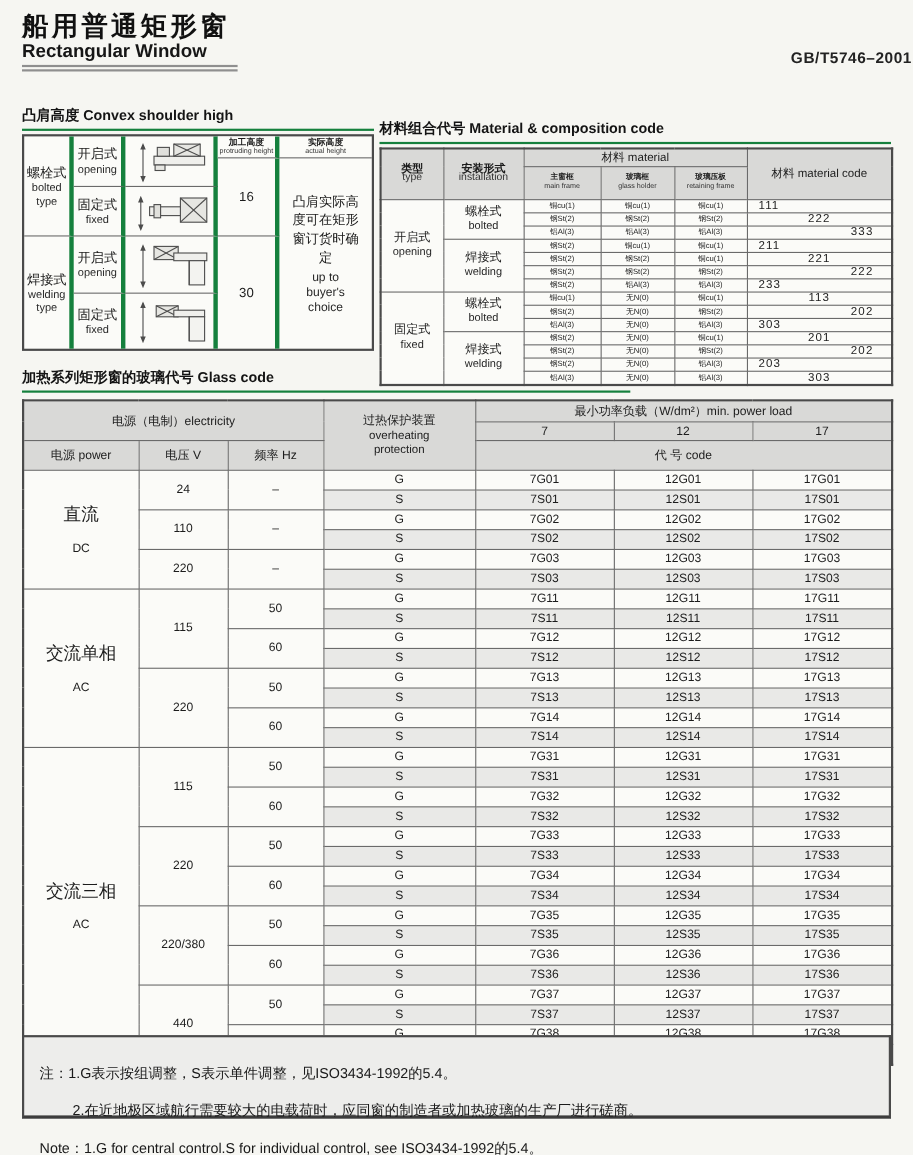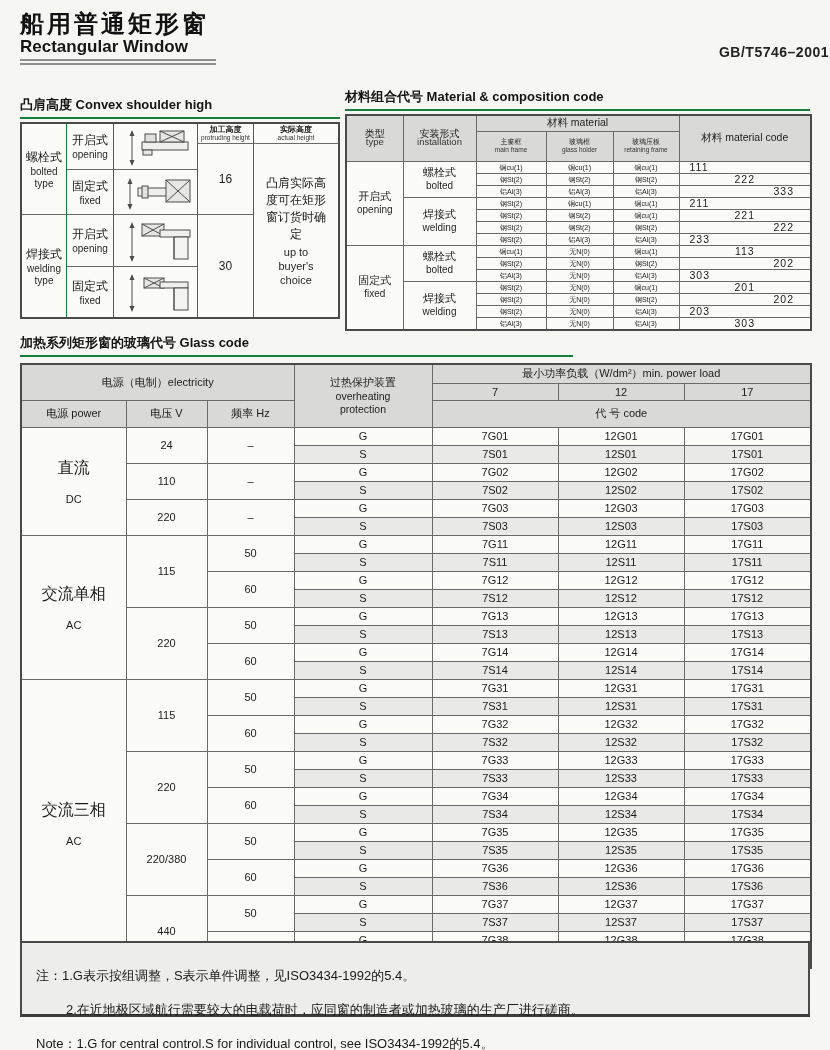--- a/index.html
+++ b/index.html
@@ -15,21 +15,21 @@
   .standard{position:absolute;right:22px;top:44px;font-size:14px;font-weight:bold;color:#222;letter-spacing:.5px;text-align:right;}
 
   
   .sec-title{font-size:13px;font-weight:bold;color:#141414;padding-bottom:3px;border-bottom:2px solid #15803d;}
 
   
   .convex-sec{position:absolute;left:20px;top:96px;width:320px;}
   .cvx{display:grid;margin-top:3px;border:2px solid #4a4a4a;background:#fbfbf8;
        grid-template-columns:45px 47px 84px 56px 84px;
        grid-template-rows:20px 26px 45px 52px 50px;}
-  .cvx>div{border-right:1px solid #15803d;border-bottom:1px solid #6a6a6a;
+  .cvx>div{border-right:4px solid #15803d;border-bottom:1px solid #6a6a6a;
            display:flex;flex-direction:column;align-items:center;justify-content:center;
            text-align:center;overflow:hidden;}
   .cvx .zh{font-size:12px;color:#181818;}
   .cvx .en{font-size:10px;color:#282828;line-height:12px;}
   .cvx .hzh{font-size:8px;font-weight:bold;line-height:9px;}
   .cvx .hen{font-size:6.5px;line-height:8px;color:#333;}
   .cvx .val{font-size:12px;}
   .cell-bolted{grid-column:1;grid-row:1/4;}
   .cell-open1{grid-column:2;grid-row:1/3;}
   .cell-draw1{grid-column:3;grid-row:1/3;}
@@ -49,24 +49,24 @@
   .cvx-note .en{font-size:11px;line-height:14px;margin-top:2px;}
 
   
   table{border-collapse:collapse;table-layout:fixed;background:#fbfbf8;}
   td,th{border:1px solid #6a6a6a;padding:0;text-align:center;vertical-align:middle;font-weight:normal;overflow:hidden;}
   .outer{border:2px solid #4a4a4a;}
   .hbg{background:#d9d9d7;}
   .shade{background:#e9e9e7;}
 
   
-  .material-sec{position:absolute;left:345px;top:88px;width:465px;}
+  .material-sec{position:absolute;left:345px;top:108px;width:465px;}
   .mat{width:465px;margin-top:3px;}
   .mat th{font-size:10.5px;}
-  .mat .sub .zh{display:block;font-size:7px;line-height:8px;}
+  .mat .sub .zh{display:block;font-size:7px;line-height:8px;font-weight:bold;}
   .mat .sub .en{display:block;font-size:6.5px;line-height:8px;color:#333;}
   .mat td{font-size:7px;line-height:9px;height:11px;}
   .mat .grp{font-size:11px;line-height:13px;}
   .mat .grp .en{font-size:10px;color:#262626;}
   .mat .code{font-size:10.5px;letter-spacing:1px;}
   .mat .pos-l{text-align:left;padding-left:10px;}
   .mat .pos-c{text-align:center;}
   .mat .pos-r{text-align:right;padding-right:16px;}
 
   

